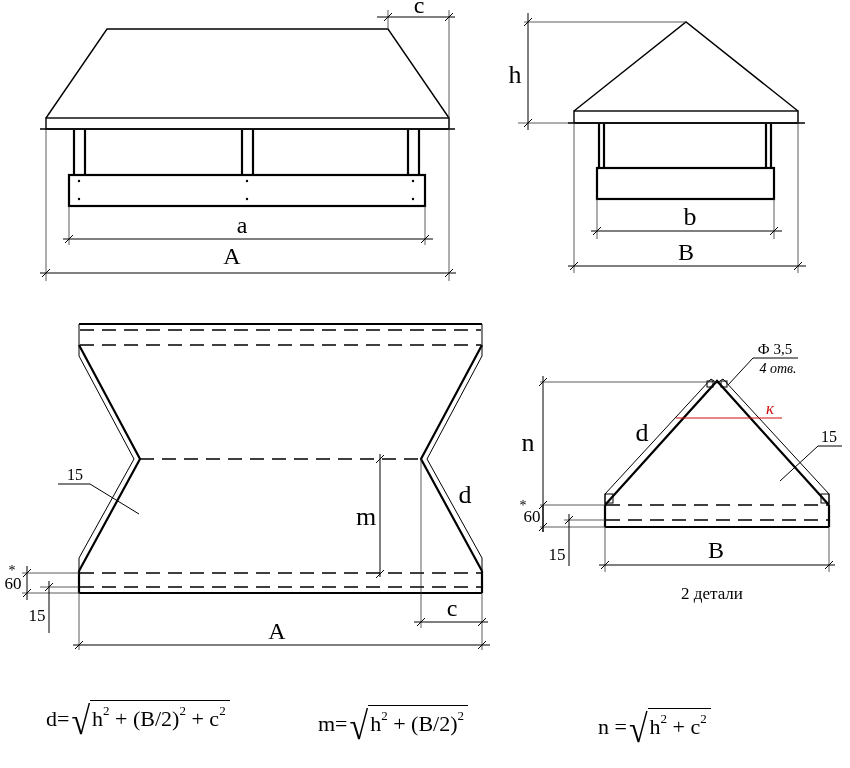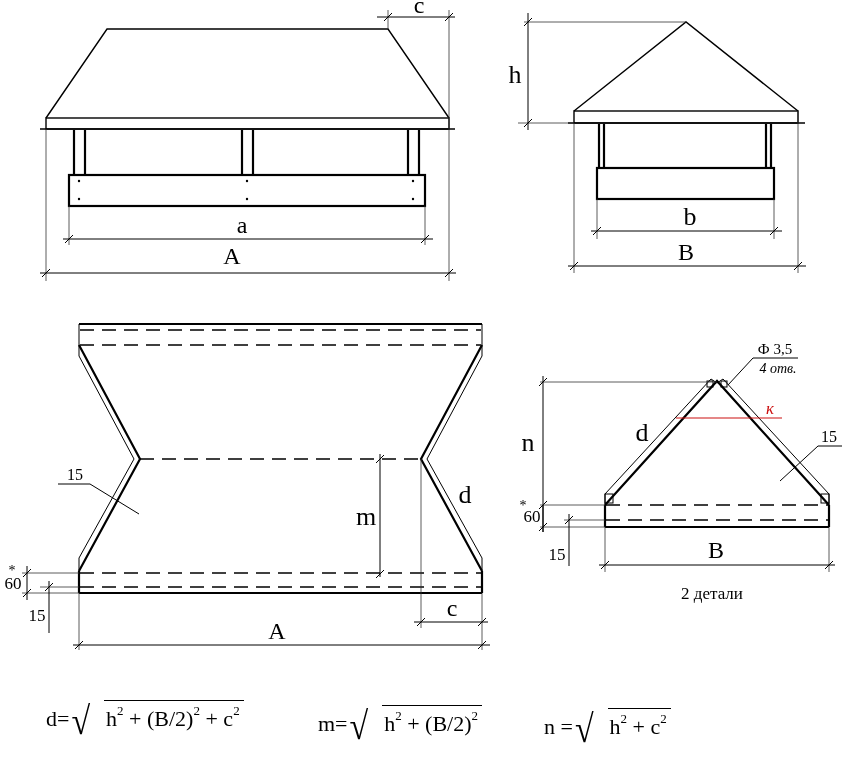--- a/index.html
+++ b/index.html
@@ -8,21 +8,21 @@
   .thick { stroke: #000; stroke-width: 2.2; fill: none; }
   .med { stroke: #000; stroke-width: 1.4; fill: none; }
   .thin { stroke: #000; stroke-width: 1; fill: none; }
   .hair { stroke: #333; stroke-width: 0.8; fill: none; }
   .dash { stroke: #000; stroke-width: 1.3; fill: none; stroke-dasharray: 14 8; }
   .red { stroke: #cc1111; stroke-width: 1.2; fill: none; }
   .lbl { font-family: "Liberation Serif", serif; fill: #000; }
   .lbl-red { font-family: "Liberation Serif", serif; fill: #cc1111; font-style: italic; }
   .lbl-it { font-family: "Liberation Serif", serif; fill: #000; font-style: italic; }
   .formula { position: absolute; font-family: "Liberation Serif", serif; font-size: 22px; color: #000; white-space: nowrap; }
-  .formula .root { display: inline-block; border-top: 1.5px solid #000; padding: 2px 4px 0 2px; margin-left: 14px; position: relative; }
+  .formula .root { display: inline-block; border-top: 1.5px solid #000; padding: 2px 4px 0 2px; margin-left: 0; position: relative; }
   .formula .rad { display: inline-block; font-size: 34px; transform: scaleY(1.15); vertical-align: -6px; margin-left: 2px; }
   .formula sup { font-size: 13px; vertical-align: 11px; }
 </style>
 </head>
 <body>
 
 <svg width="850" height="768" viewBox="0 0 850 768">
 
   <g>
 
@@ -222,15 +222,15 @@
 </svg>
 
 <div class="formula" style="left:46px; top:700px;">
   <span>d=</span><span class="rad">√</span><span class="root"><span>h</span><sup>2</sup> <span>+ (B/2)</span><sup>2</sup> <span>+ c</span><sup>2</sup></span>
 </div>
 
 <div class="formula" style="left:318px; top:705px;">
   <span>m=</span><span class="rad">√</span><span class="root"><span>h</span><sup>2</sup> <span>+ (B/2)</span><sup>2</sup></span>
 </div>
 
-<div class="formula" style="left:544px; top:708px;">
+<div class="formula" style="left:598px; top:708px;">
   <span>n =</span><span class="rad">√</span><span class="root"><span>h</span><sup>2</sup> <span>+ c</span><sup>2</sup></span>
 </div>
 
 </body></html>

